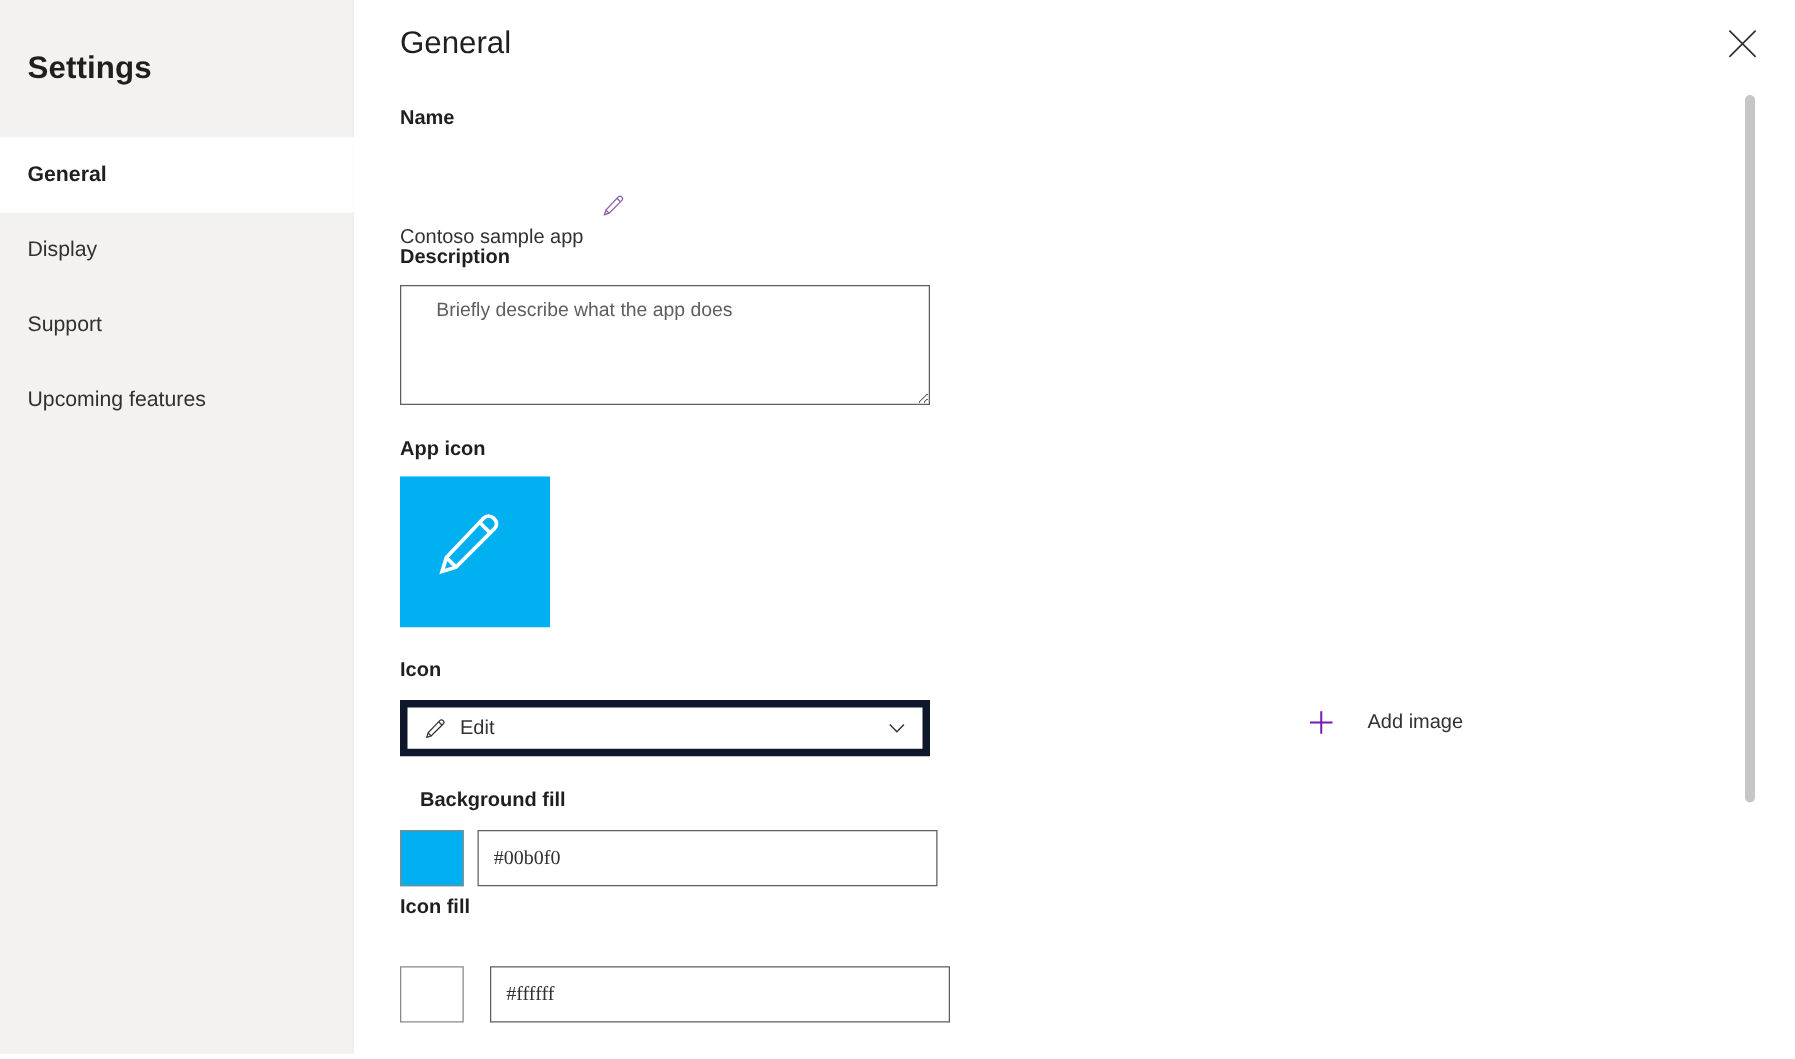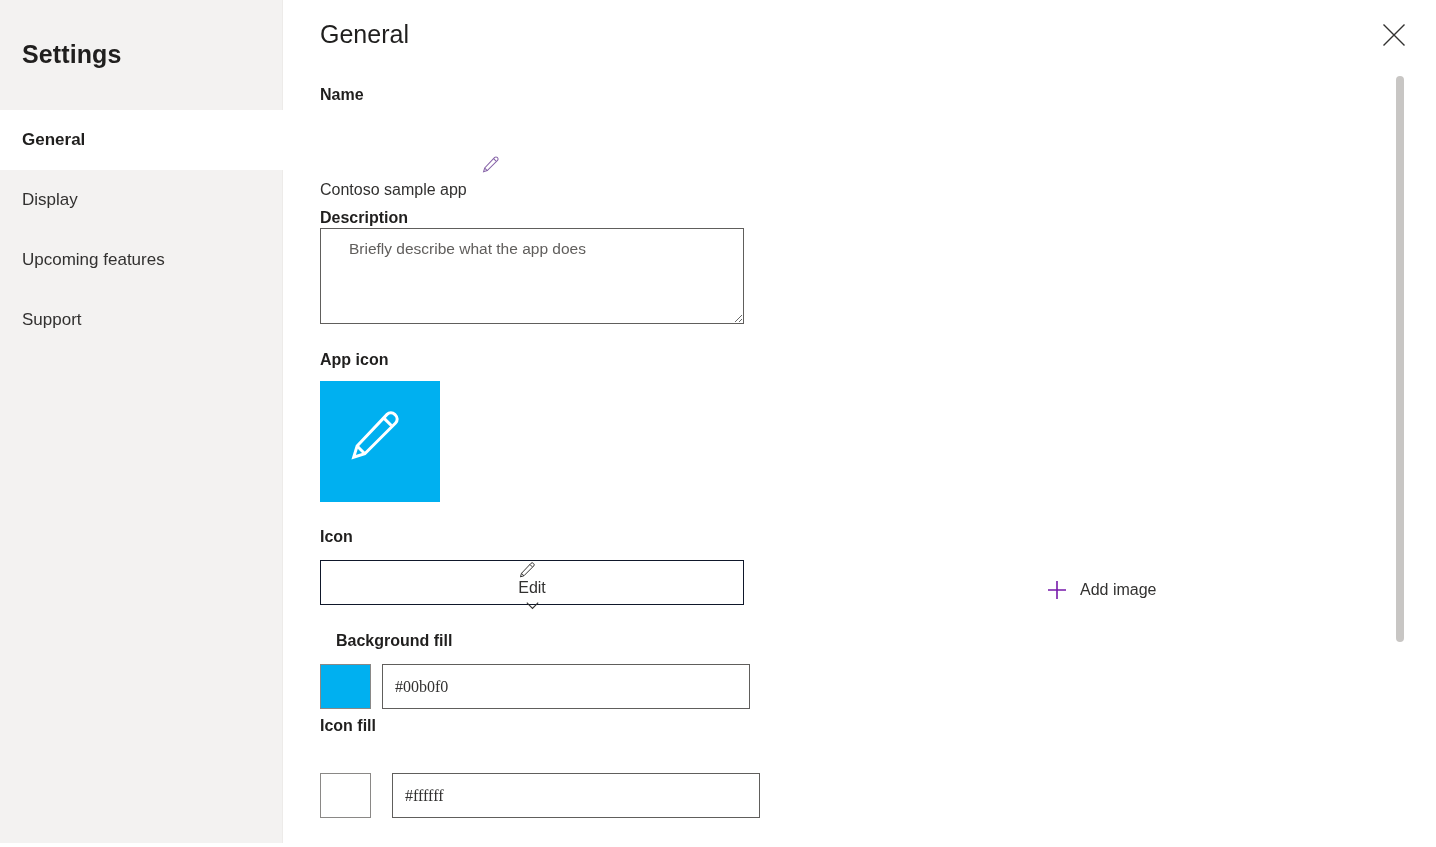--- a/index.html
+++ b/index.html
@@ -107,21 +107,21 @@
   #name-edit-button {
     width: 22px; height: 22px;
     display: flex; align-items: center; justify-content: center;
     cursor: pointer;
     background: transparent;
     border: none;
     padding: 0;
   }
 
   
-  #label-description { top: 197px; margin-top: 12px; }
+  #label-description { top: 197px; }
   #description-input {
     position: absolute;
     left: 36px; top: 228px;
     width: 424px; height: 96px;
     border: 1px solid #605e5c;
     background: #ffffff;
     font-family: "Liberation Sans", sans-serif;
     font-size: 15.5px;
     color: #323130;
     padding: 11px 28px;
@@ -141,48 +141,47 @@
     align-items: center;
     justify-content: center;
   }
 
   
   #label-icon { top: 528px; }
   #icon-select {
     position: absolute;
     left: 36px; top: 560px;
     width: 424px; height: 45px;
-    border: 1px solid #0f172a;
+    border: 6px solid #0f172a;
     background: #ffffff;
     display: flex;
     align-items: center;
     padding: 0 12px 0 12px;
     cursor: pointer;
-    flex-direction: column;
   }
   #icon-select-pencil {
     width: 20px; height: 20px;
     display: flex; align-items: center; justify-content: center;
     margin-right: 10px;
   }
   #icon-select-value {
     font-size: 16px;
     color: #323130;
     flex: 1;
   }
   #icon-select-chevron {
     width: 18px; height: 18px;
     display: flex; align-items: center; justify-content: center;
   }
   #add-image-button {
     position: absolute;
-    left: 762px; top: 579px;
-    display: flex;
-    align-items: center;
-    gap: 12px;
+    left: 762px; top: 567px;
+    display: flex;
+    align-items: center;
+    gap: 26px;
     cursor: pointer;
     background: transparent;
     border: none;
     padding: 0;
   }
   #add-image-plus {
     width: 22px; height: 22px;
     display: flex; align-items: center; justify-content: center;
   }
   #add-image-label {
@@ -248,24 +247,24 @@
   <div id="sidebar">
     <div id="sidebar-title">Settings</div>
     <div id="nav">
       <div class="nav-item selected">
         <span>General</span>
       </div>
       <div class="nav-item">
         <span>Display</span>
       </div>
       <div class="nav-item">
-        <span>Upcoming features</span>
+        <span>Support</span>
       </div>
       <div class="nav-item">
-        <span>Support</span>
+        <span>Upcoming features</span>
       </div>
     </div>
   </div>
 
   <div id="content">
 
     <div id="page-title">General</div>
 
     <button id="close-button">
       <span>

